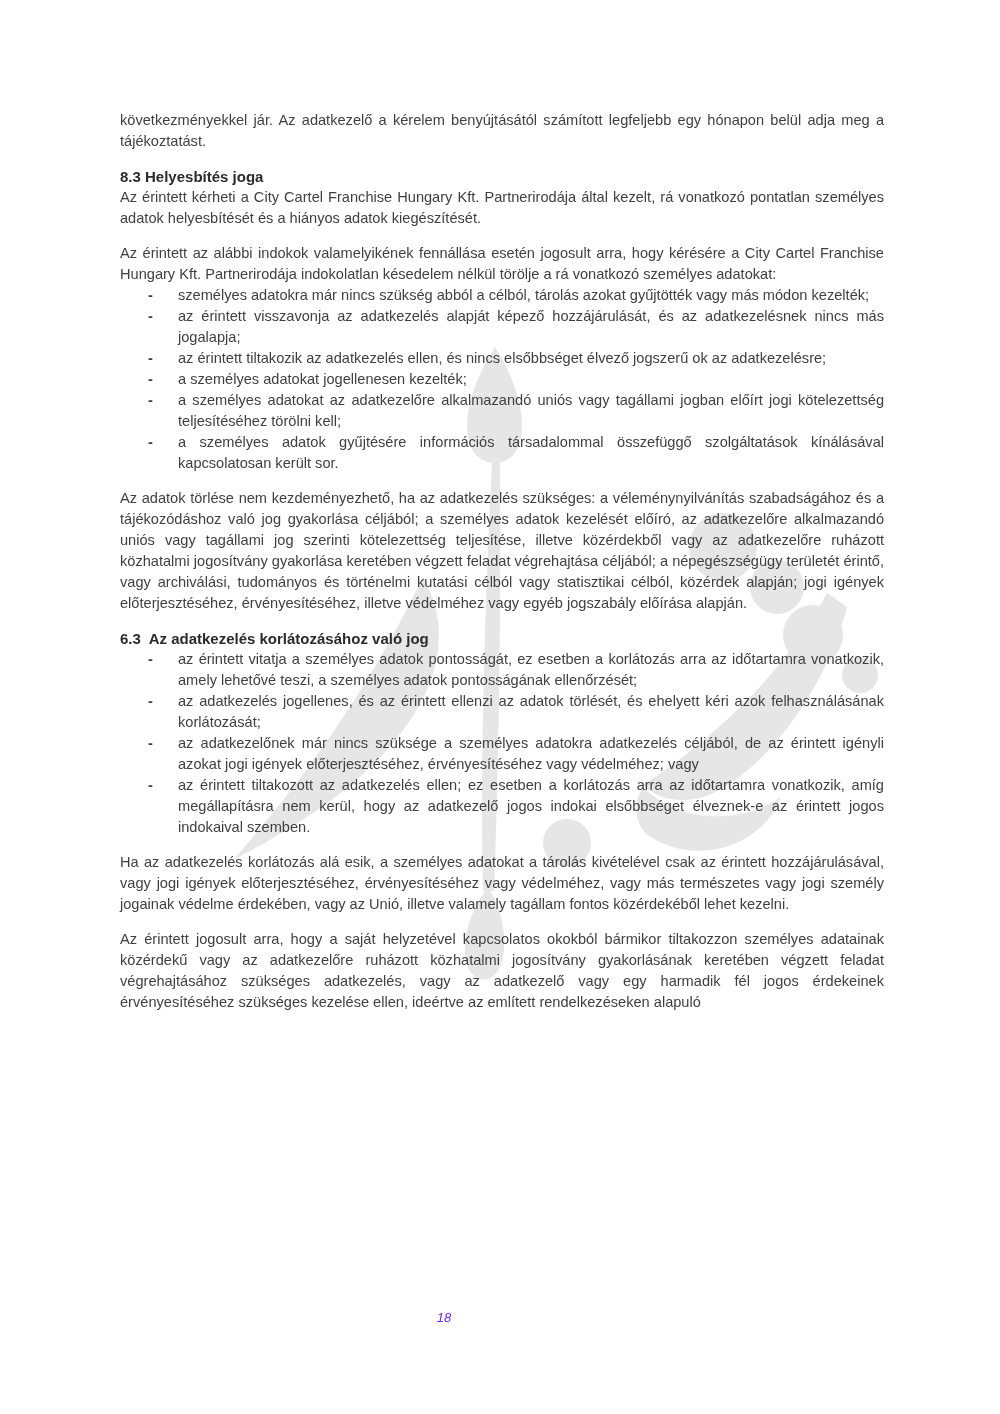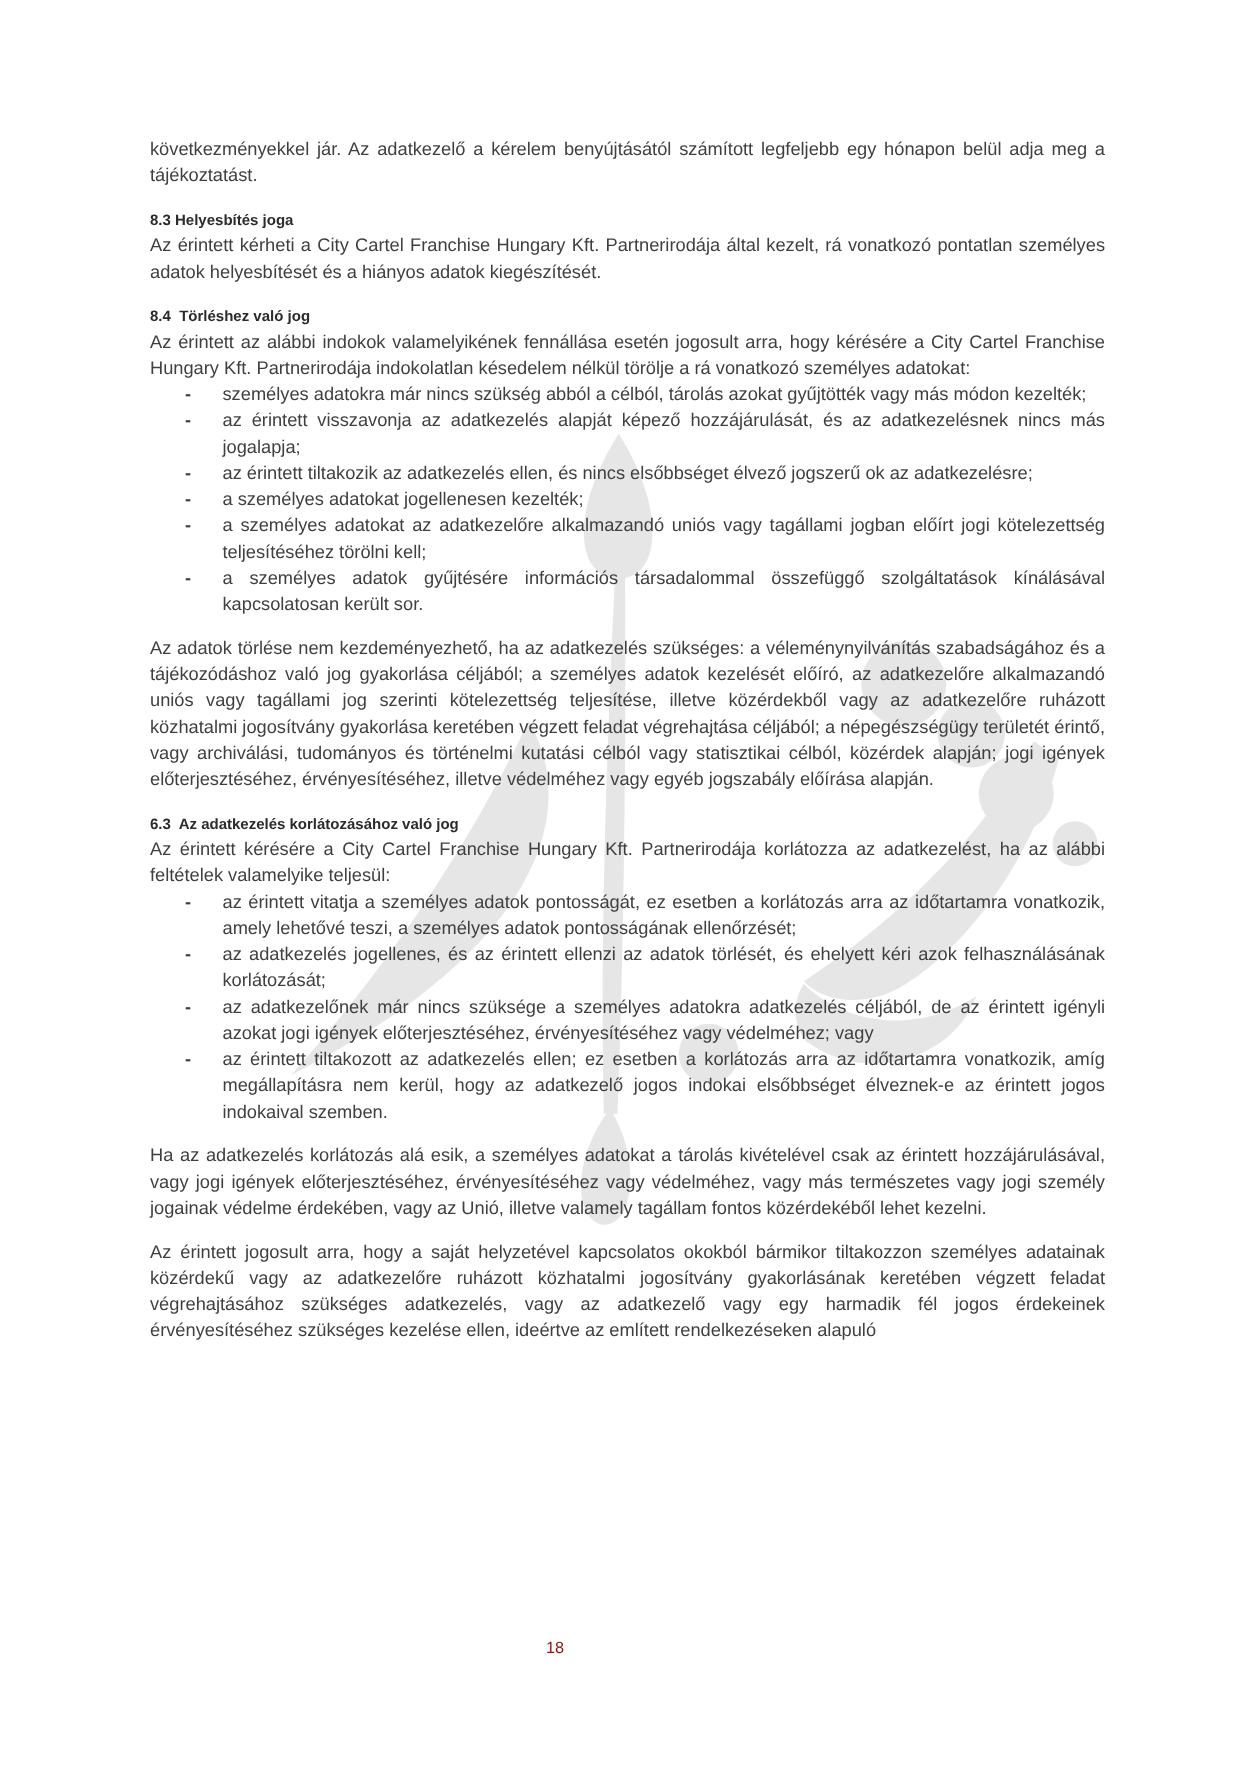--- a/index.html
+++ b/index.html
@@ -37,21 +37,21 @@
   }
   .para {
     margin: 0;
     text-align: justify;
   }
   .section {
     margin-top: 14px;
   }
   .heading {
     margin: 0;
-    font-size: 12px;
+    font-size: 15px;
     line-height: 21px;
     font-weight: 700;
     color: #2b2b2b;
     text-align: left;
     white-space: pre-wrap;
   }
   .after-para {
     margin-top: 14px;
   }
   ul.bullets {
@@ -72,22 +72,23 @@
     flex: 1 1 auto;
     text-align: justify;
   }
   .page-number {
     position: absolute;
     left: 0;
     right: 0;
     top: 1310px;
     text-align: center;
     font-size: 13px;
-    color: #7f1d1d;
+    color: #6d28d9;
     z-index: 1;
+    font-style: italic;
   }
 </style>
 </head>
 <body>
 
 <div class="page">
 
   <svg class="watermark" viewBox="0 0 670 690" aria-hidden="true">
     <g fill="#e6e6e6">
 
@@ -113,21 +114,20 @@
   <div class="content">
 
     <p class="para">következményekkel jár. Az adatkezelő a kérelem benyújtásától számított legfeljebb egy hónapon belül adja meg a tájékoztatást.</p>
 
     <div class="section">
       <h3 class="heading">8.3 Helyesbítés joga</h3>
       <p class="para">Az érintett kérheti a City Cartel Franchise Hungary Kft. Partnerirodája által kezelt, rá vonatkozó pontatlan személyes adatok helyesbítését és a hiányos adatok kiegészítését.</p>
     </div>
 
     <div class="section">
-      <h3 class="heading">8.4  Törléshez való jog</h3>
       <p class="para">Az érintett az alábbi indokok valamelyikének fennállása esetén jogosult arra, hogy kérésére a City Cartel Franchise Hungary Kft. Partnerirodája indokolatlan késedelem nélkül törölje a rá vonatkozó személyes adatokat:</p>
       <ul class="bullets">
           <li>
             <span class="dash">-</span>
             <span class="bullet-text">személyes adatokra már nincs szükség abból a célból, tárolás azokat gyűjtötték vagy más módon kezelték;</span>
           </li>
           <li>
             <span class="dash">-</span>
             <span class="bullet-text">az érintett visszavonja az adatkezelés alapját képező hozzájárulását, és az adatkezelésnek nincs más jogalapja;</span>
           </li>
@@ -146,21 +146,20 @@
           <li>
             <span class="dash">-</span>
             <span class="bullet-text">a személyes adatok gyűjtésére információs társadalommal összefüggő szolgáltatások kínálásával kapcsolatosan került sor.</span>
           </li>
         </ul>
       <p class="para after-para">Az adatok törlése nem kezdeményezhető, ha az adatkezelés szükséges: a véleménynyilvánítás szabadságához és a tájékozódáshoz való jog gyakorlása céljából; a személyes adatok kezelését előíró, az adatkezelőre alkalmazandó uniós vagy tagállami jog szerinti kötelezettség teljesítése, illetve közérdekből vagy az adatkezelőre ruházott közhatalmi jogosítvány gyakorlása keretében végzett feladat végrehajtása céljából; a népegészségügy területét érintő, vagy archiválási, tudományos és történelmi kutatási célból vagy statisztikai célból, közérdek alapján; jogi igények előterjesztéséhez, érvényesítéséhez, illetve védelméhez vagy egyéb jogszabály előírása alapján.</p>
     </div>
 
     <div class="section">
       <h3 class="heading">6.3  Az adatkezelés korlátozásához való jog</h3>
-      <p class="para">Az érintett kérésére a City Cartel Franchise Hungary Kft. Partnerirodája korlátozza az adatkezelést, ha az alábbi feltételek valamelyike teljesül:</p>
       <ul class="bullets">
           <li>
             <span class="dash">-</span>
             <span class="bullet-text">az érintett vitatja a személyes adatok pontosságát, ez esetben a korlátozás arra az időtartamra vonatkozik, amely lehetővé teszi, a személyes adatok pontosságának ellenőrzését;</span>
           </li>
           <li>
             <span class="dash">-</span>
             <span class="bullet-text">az adatkezelés jogellenes, és az érintett ellenzi az adatok törlését, és ehelyett kéri azok felhasználásának korlátozását;</span>
           </li>
           <li>

